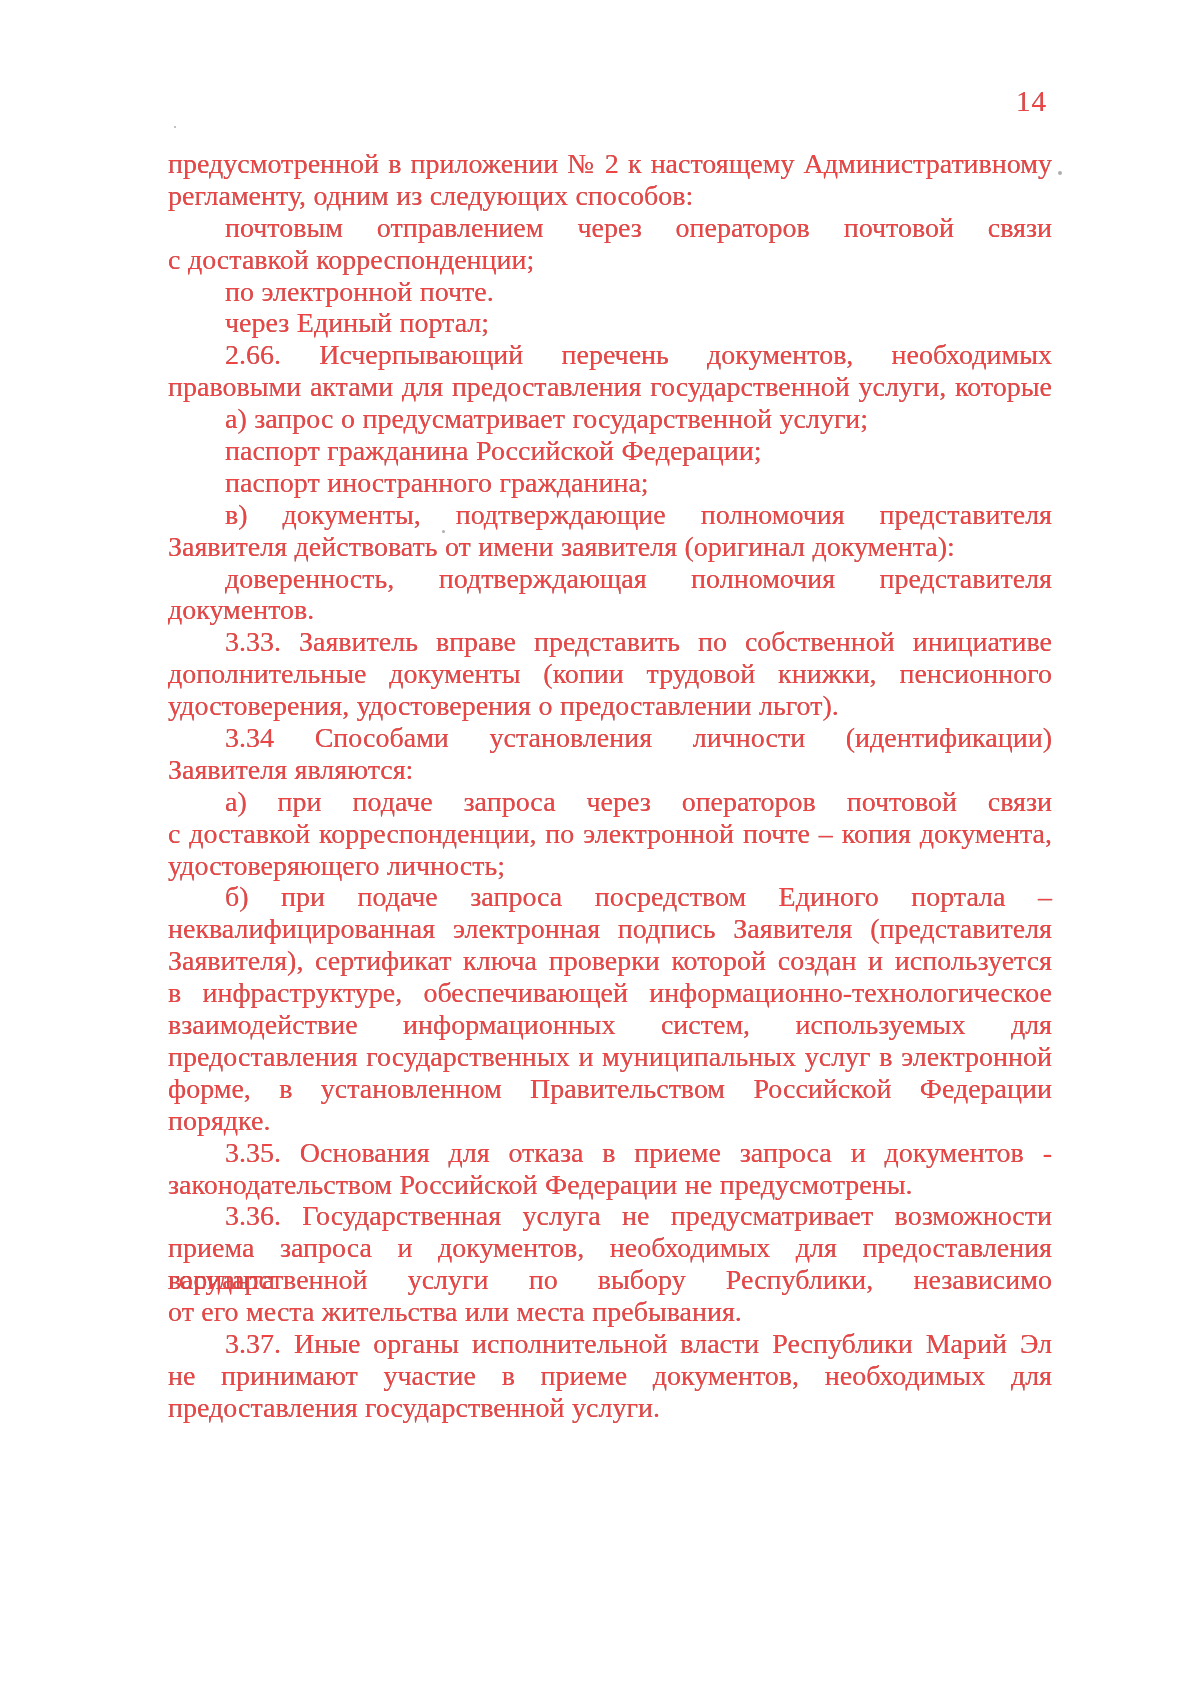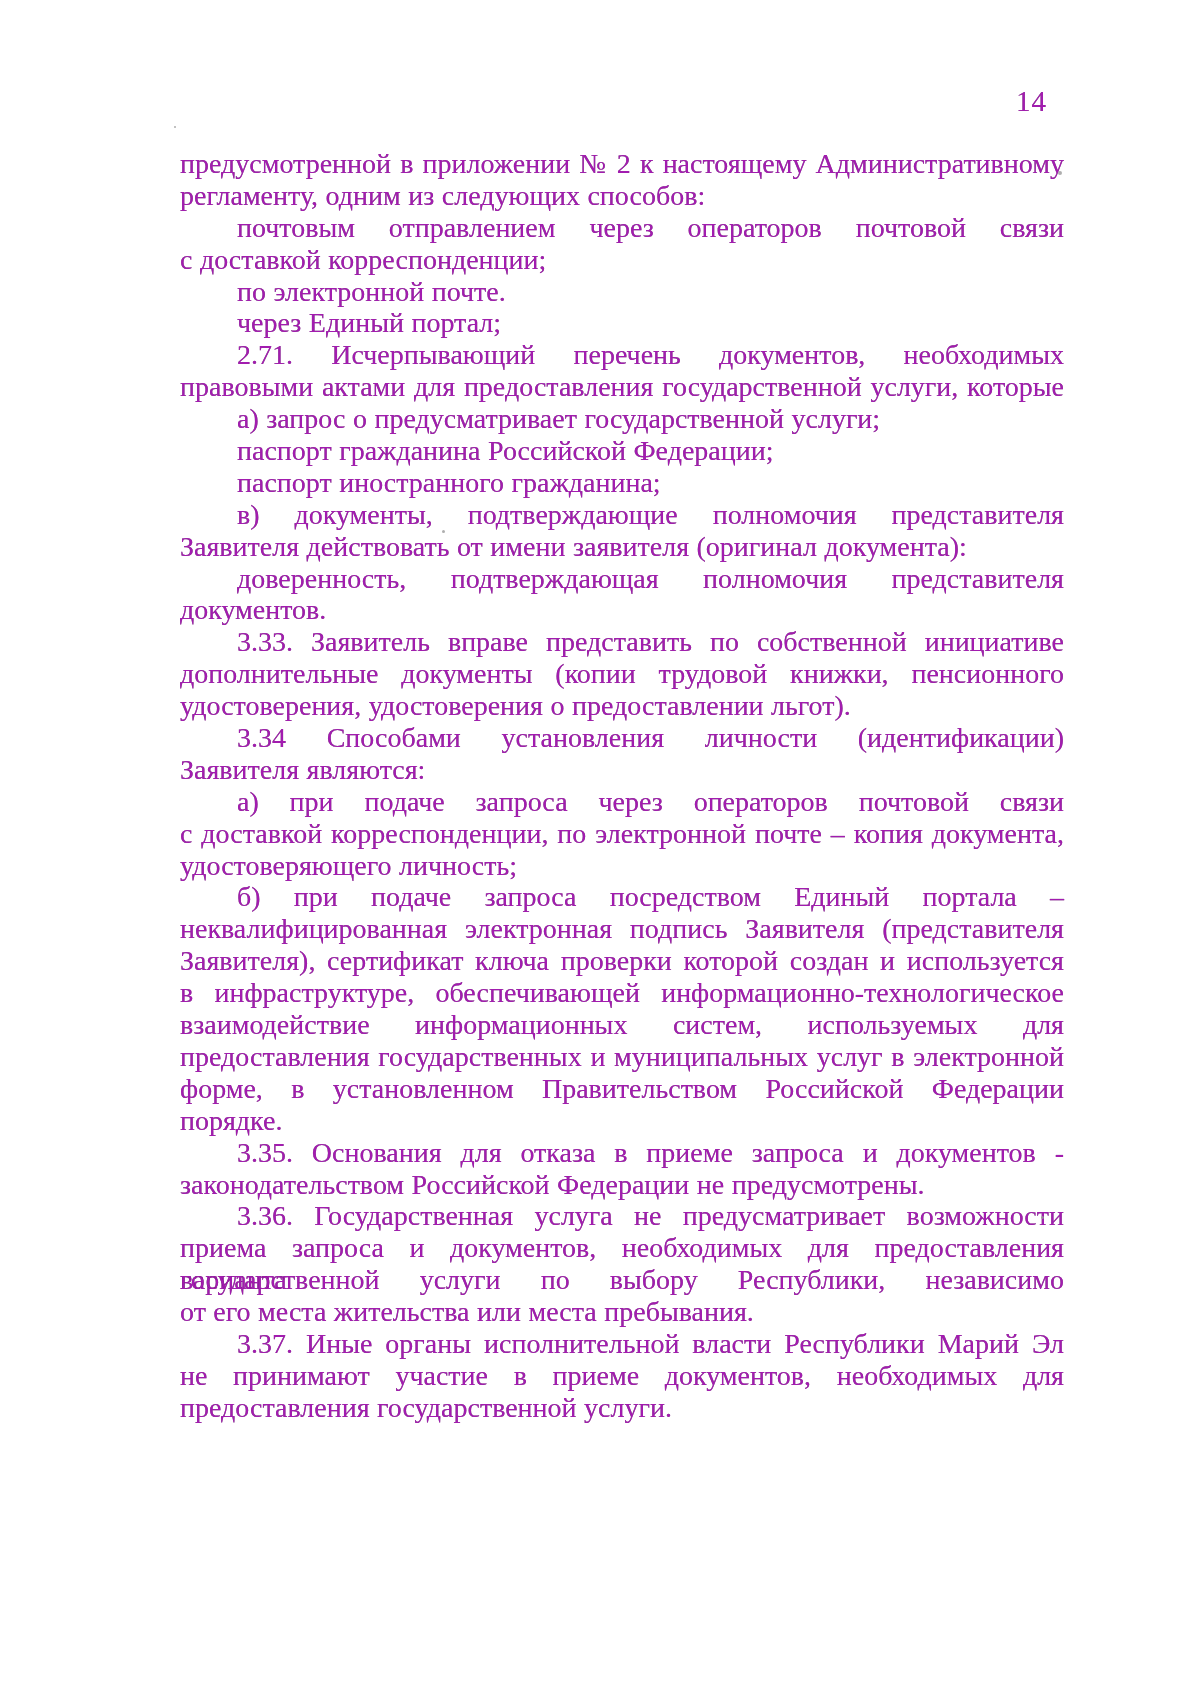--- a/index.html
+++ b/index.html
@@ -24,21 +24,21 @@
     position: absolute;
     top: 85px;
     left: 1016px;
     font-size: 29px;
     line-height: 32px;
     letter-spacing: 1px;
     text-shadow: 0 0 0.6px rgba(27,27,27,0.55);
   }
   .content {
     position: absolute;
-    left: 180px;
+    left: 168px;
     top: 148px;
     width: 884px;
     font-size: 28px;
     line-height: 31.9px;
     text-shadow: 0 0 0.6px rgba(27,27,27,0.55);
     word-spacing: 0.5px;
   }
   .paragraph { margin: 0; padding: 0; }
   .line {
     height: 31.9px;
@@ -56,39 +56,39 @@
   .artifact {
     position: absolute;
     border-radius: 50%;
     background: #9a9a9a;
     opacity: 0.8;
   }
 </style>
 </head>
 <body>
 
-<div class="page" style="background: rgb(255, 255, 255); color: #a21caf;">
+<div class="page" style="background: rgb(255, 255, 255); color: #ef4444;">
   <div class="page-number">14</div>
   <div class="content">
       <div class="paragraph">
         <div class="line j">предусмотренной в приложении № 2 к настоящему Административному</div>
         <div class="line">регламенту, одним из следующих способов:</div>
       </div>
       <div class="paragraph">
         <div class="line j ind">почтовым отправлением через операторов почтовой связи</div>
         <div class="line">с доставкой корреспонденции;</div>
       </div>
       <div class="paragraph">
         <div class="line ind">по электронной почте.</div>
       </div>
       <div class="paragraph">
         <div class="line ind">через Единый портал;</div>
       </div>
       <div class="paragraph">
-        <div class="line j ind">2.71. Исчерпывающий перечень документов, необходимых</div>
+        <div class="line j ind">2.66. Исчерпывающий перечень документов, необходимых</div>
         <div class="line j">правовыми актами для предоставления государственной услуги, которые</div>
       </div>
       <div class="paragraph">
         <div class="line ind">а) запрос о предусматривает государственной услуги;</div>
       </div>
       <div class="paragraph">
         <div class="line ind">паспорт гражданина Российской Федерации;</div>
       </div>
       <div class="paragraph">
         <div class="line ind">паспорт иностранного гражданина;</div>
@@ -109,21 +109,21 @@
       <div class="paragraph">
         <div class="line j ind">3.34 Способами установления личности (идентификации)</div>
         <div class="line">Заявителя являются:</div>
       </div>
       <div class="paragraph">
         <div class="line j ind">а) при подаче запроса через операторов почтовой связи</div>
         <div class="line j">с доставкой корреспонденции, по электронной почте – копия документа,</div>
         <div class="line">удостоверяющего личность;</div>
       </div>
       <div class="paragraph">
-        <div class="line j ind">б) при подаче запроса посредством Единый портала –</div>
+        <div class="line j ind">б) при подаче запроса посредством Единого портала –</div>
         <div class="line j">неквалифицированная электронная подпись Заявителя (представителя</div>
         <div class="line j">Заявителя), сертификат ключа проверки которой создан и используется</div>
         <div class="line j">в инфраструктуре, обеспечивающей информационно-технологическое</div>
         <div class="line j">взаимодействие информационных систем, используемых для</div>
         <div class="line j">предоставления государственных и муниципальных услуг в электронной</div>
         <div class="line j">форме, в установленном Правительством Российской Федерации</div>
         <div class="line">порядке.</div>
       </div>
       <div class="paragraph">
         <div class="line j ind">3.35. Основания для отказа в приеме запроса и документов -</div>

